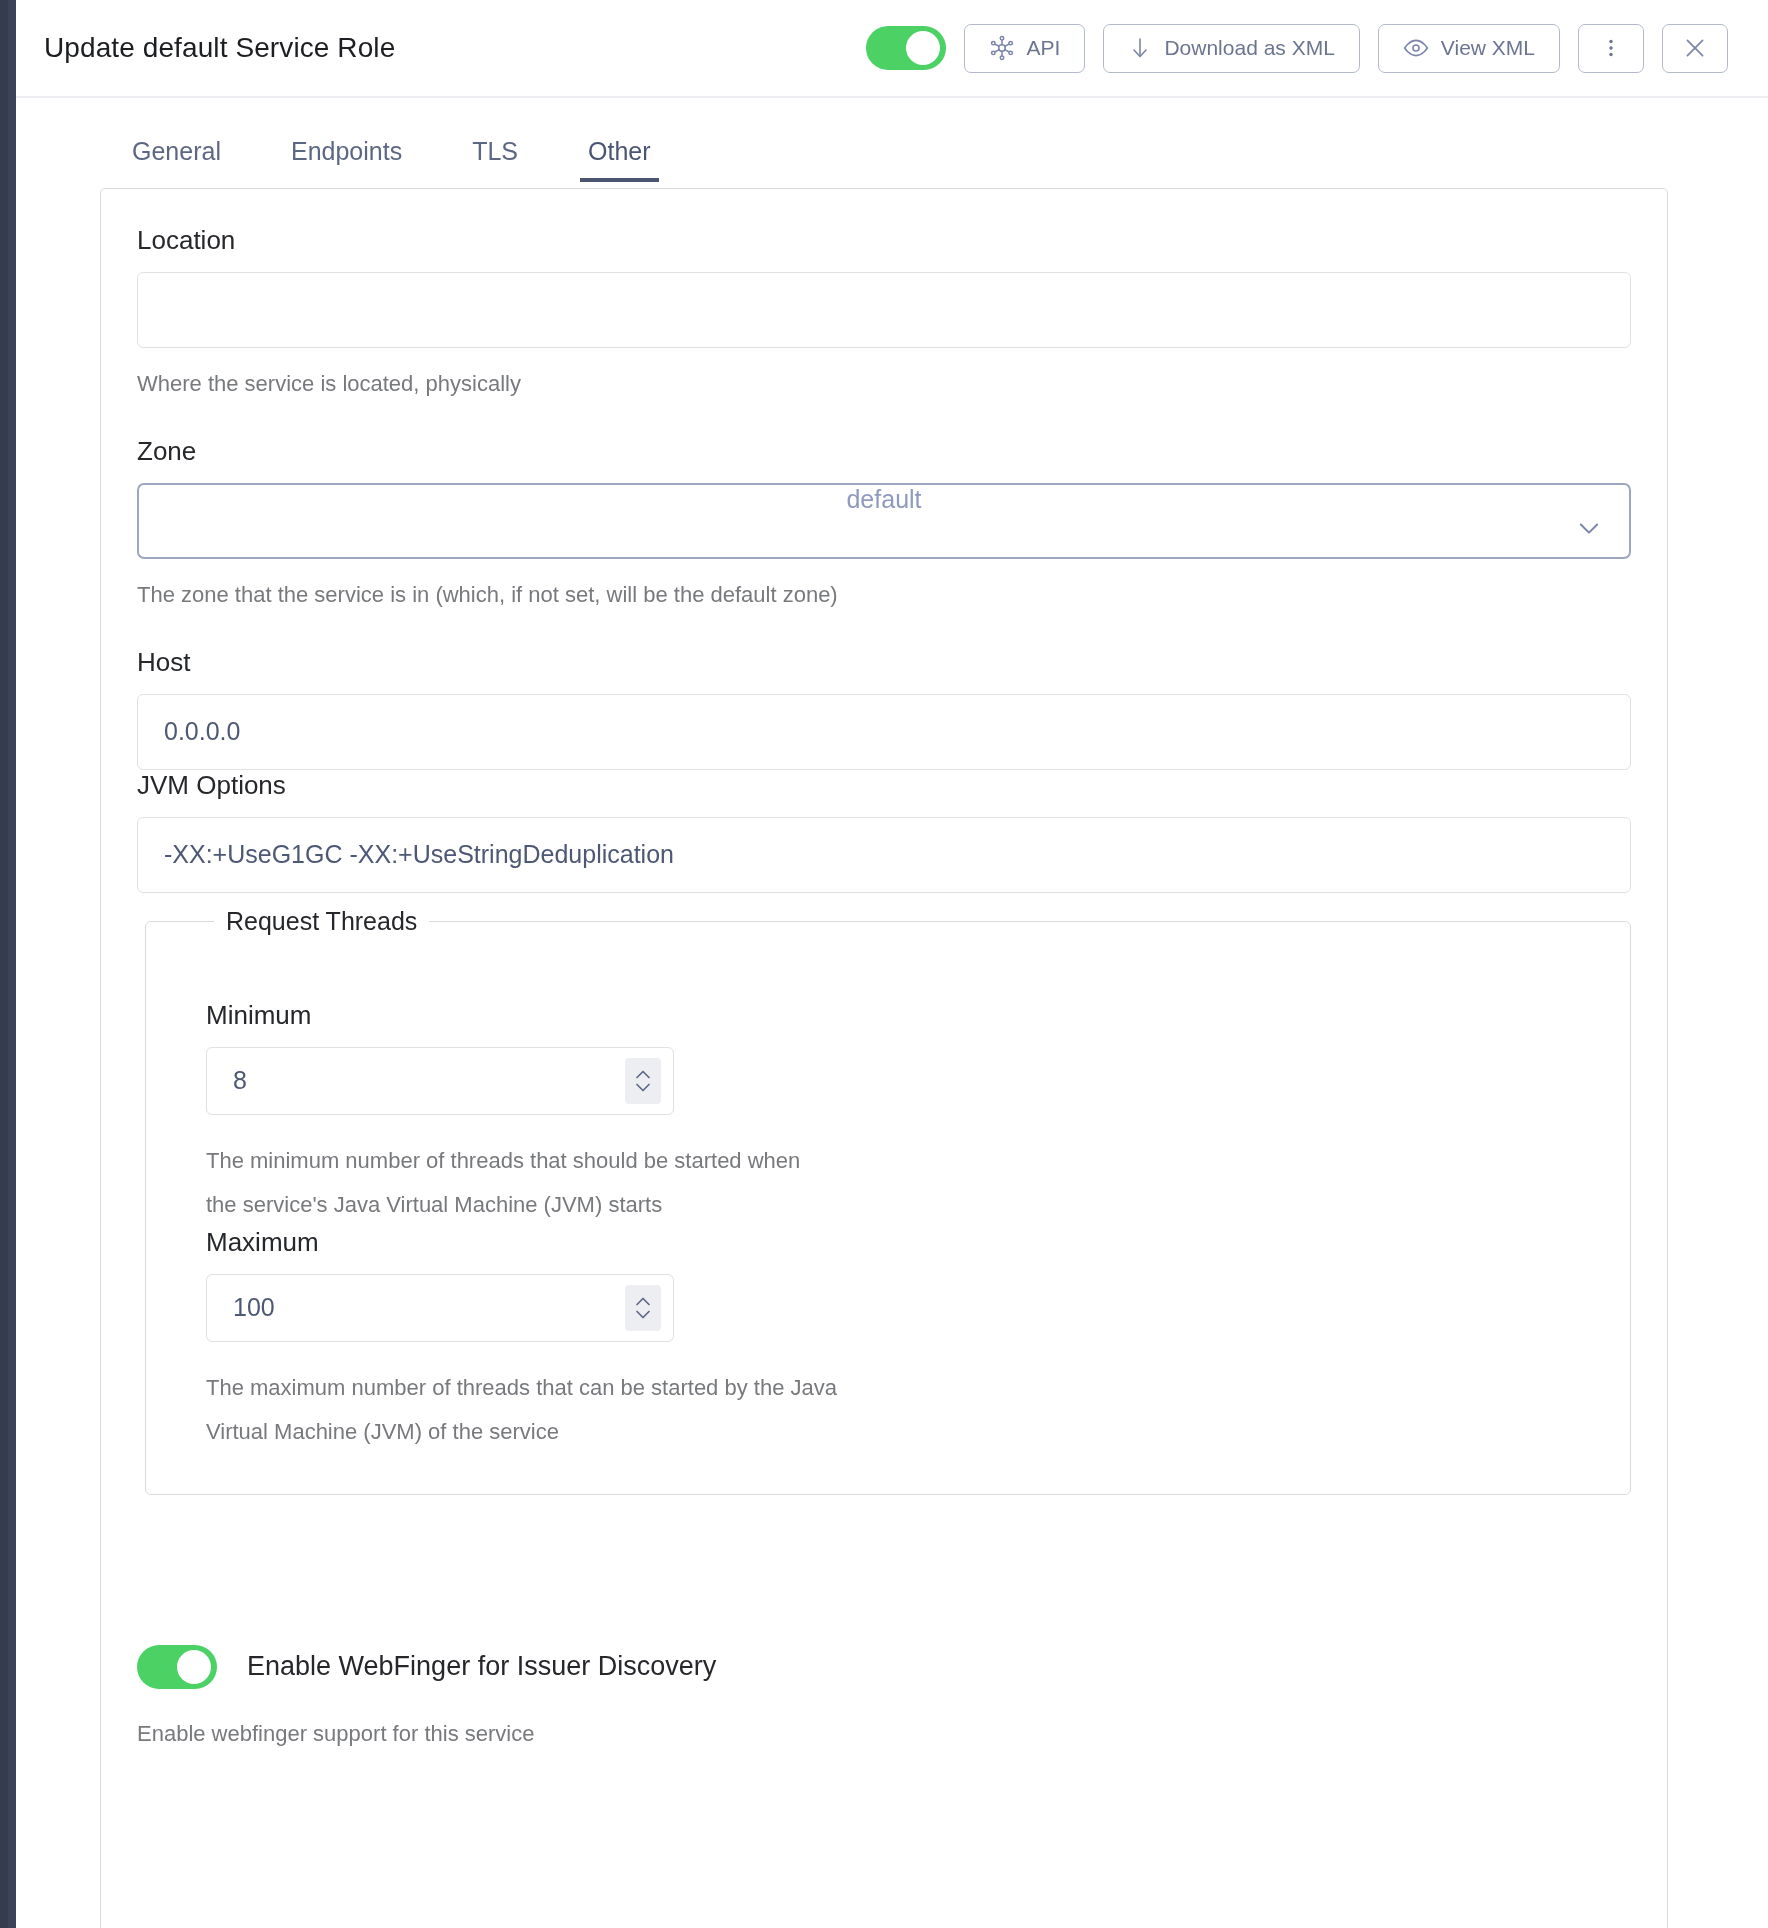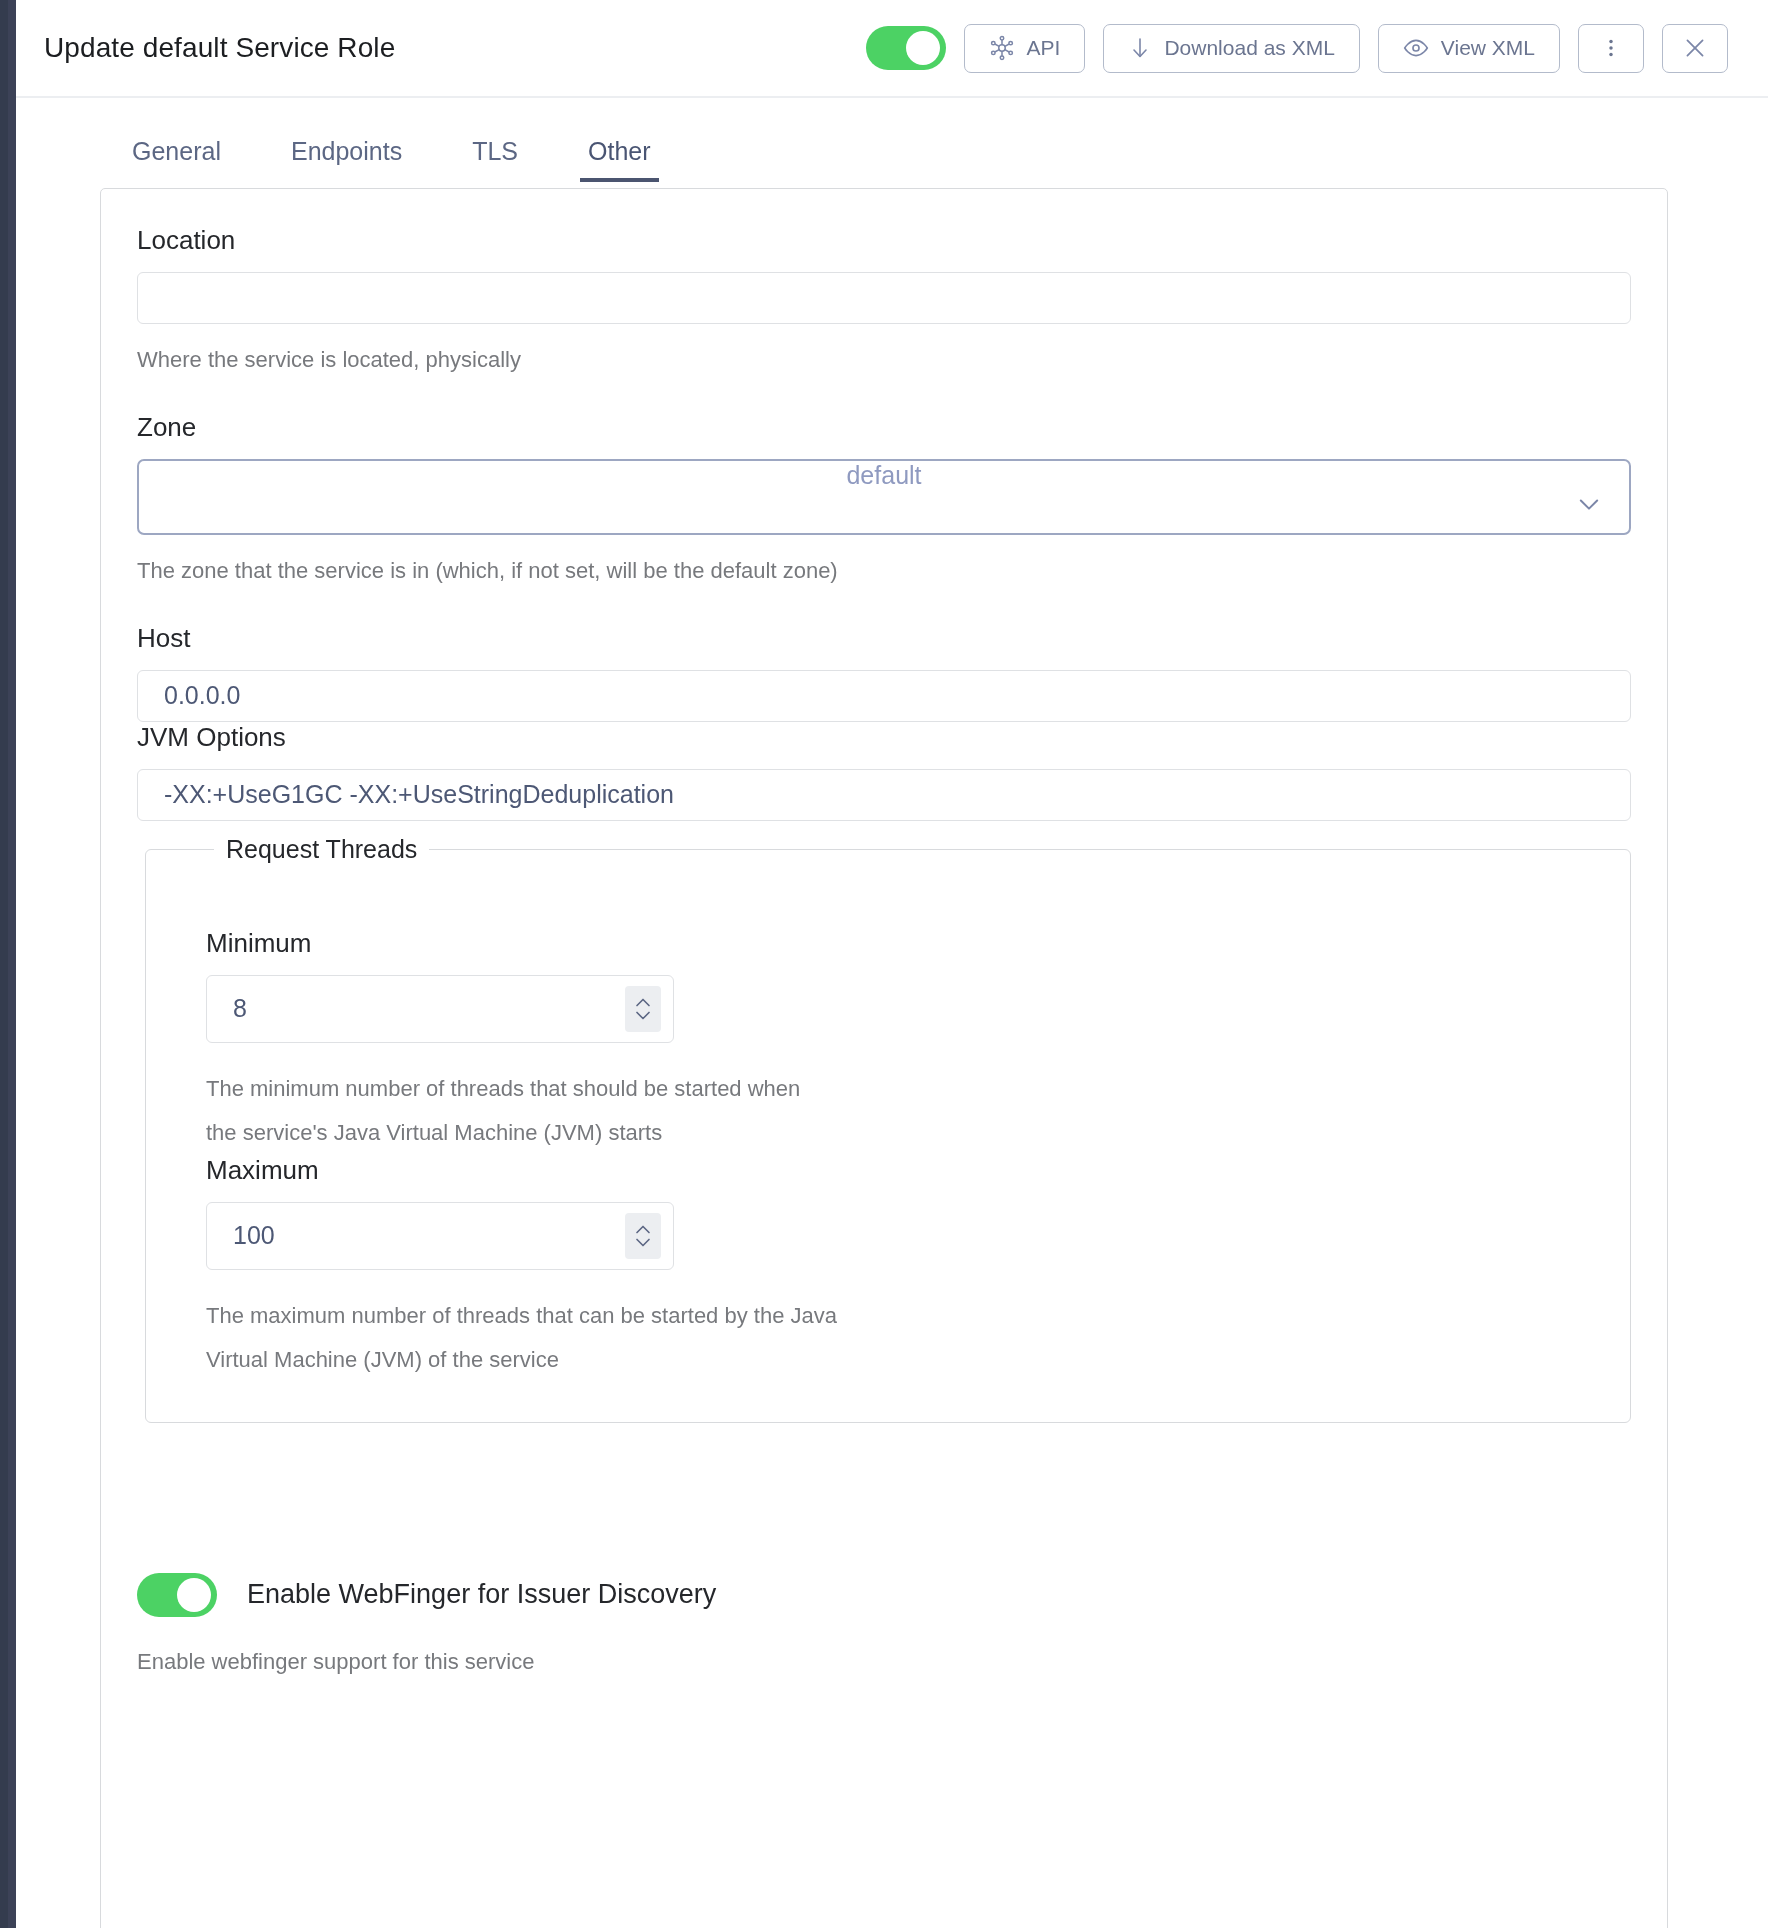--- a/index.html
+++ b/index.html
@@ -126,21 +126,21 @@
 
   .field { margin-bottom: 0; }
   .label {
     font-size: 26px;
     color: #25272b;
     margin-bottom: 16px;
     display: block;
   }
   .input {
     width: 100%;
-    height: 52px;
+    height: 76px;
     border: 1.5px solid #dfe1e4;
     border-radius: 6px;
     background: #ffffff;
     font-size: 25px;
     color: #4d5875;
     padding: 4px 26px;
     font-family: "Liberation Sans", sans-serif;
     outline: none;
     display: flex;
     align-items: center;

